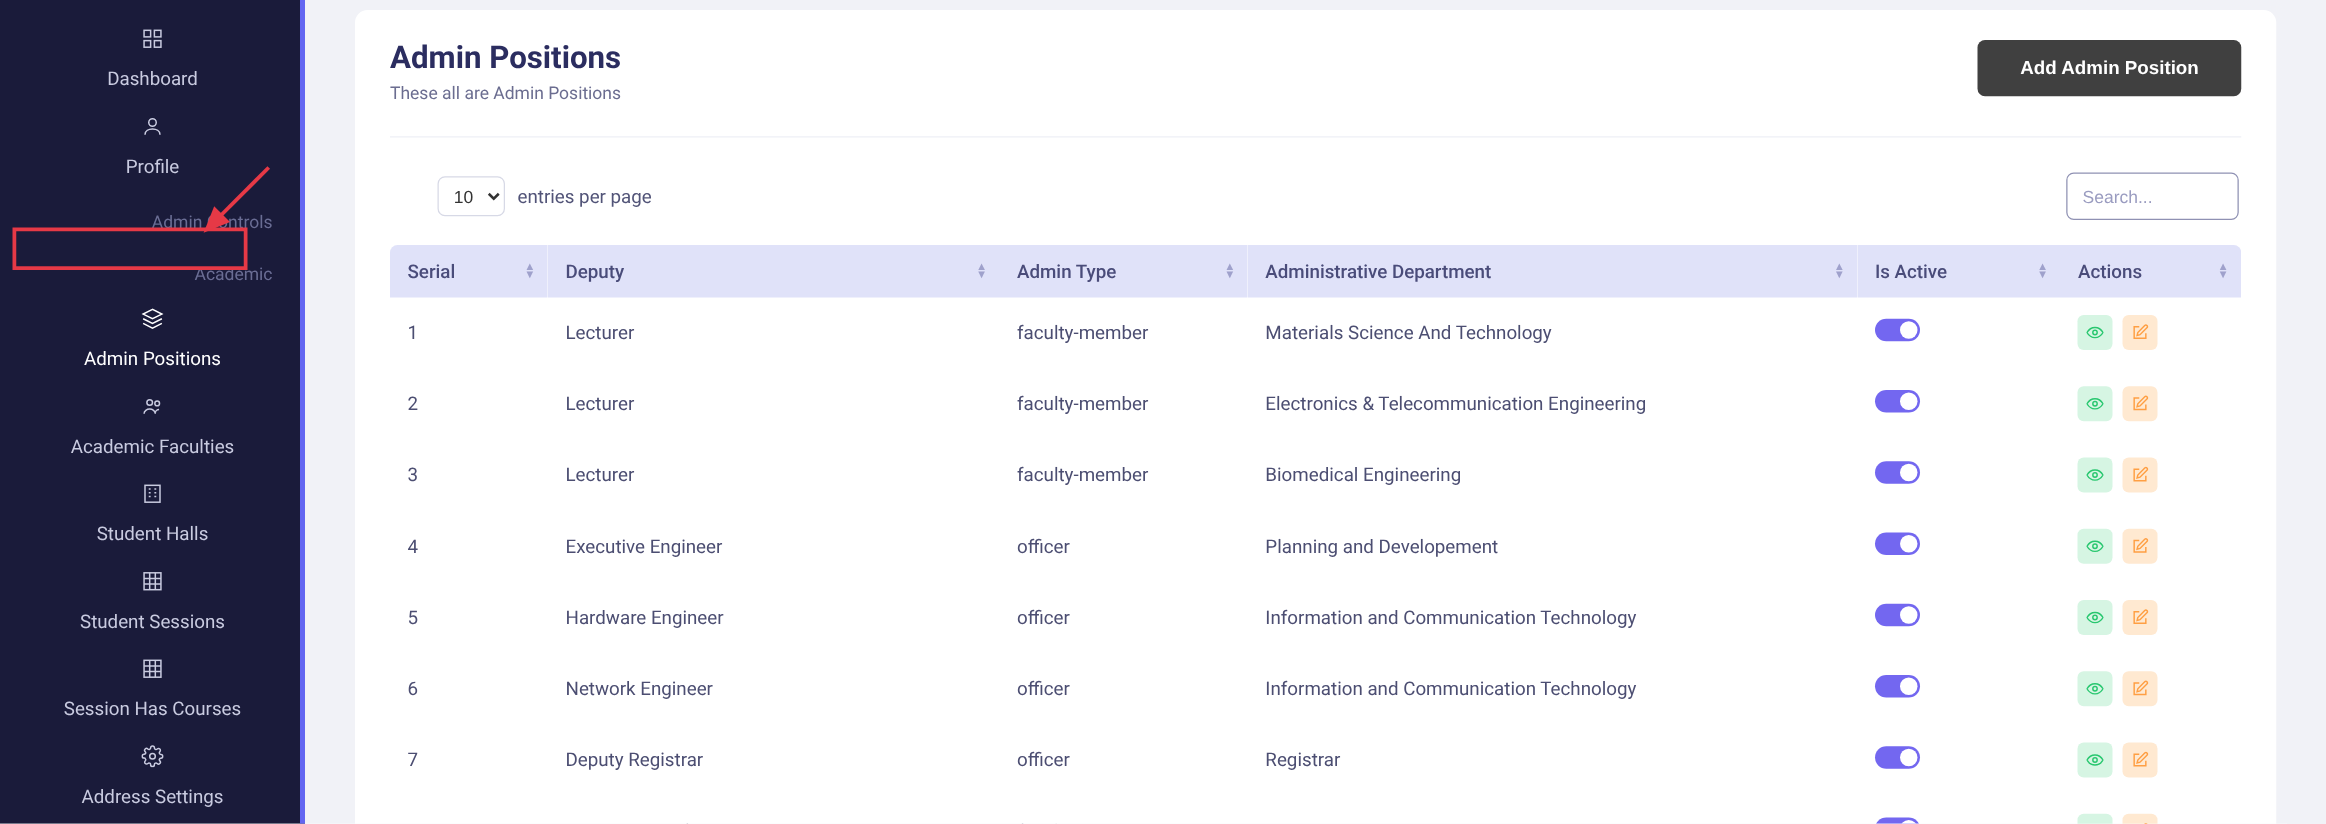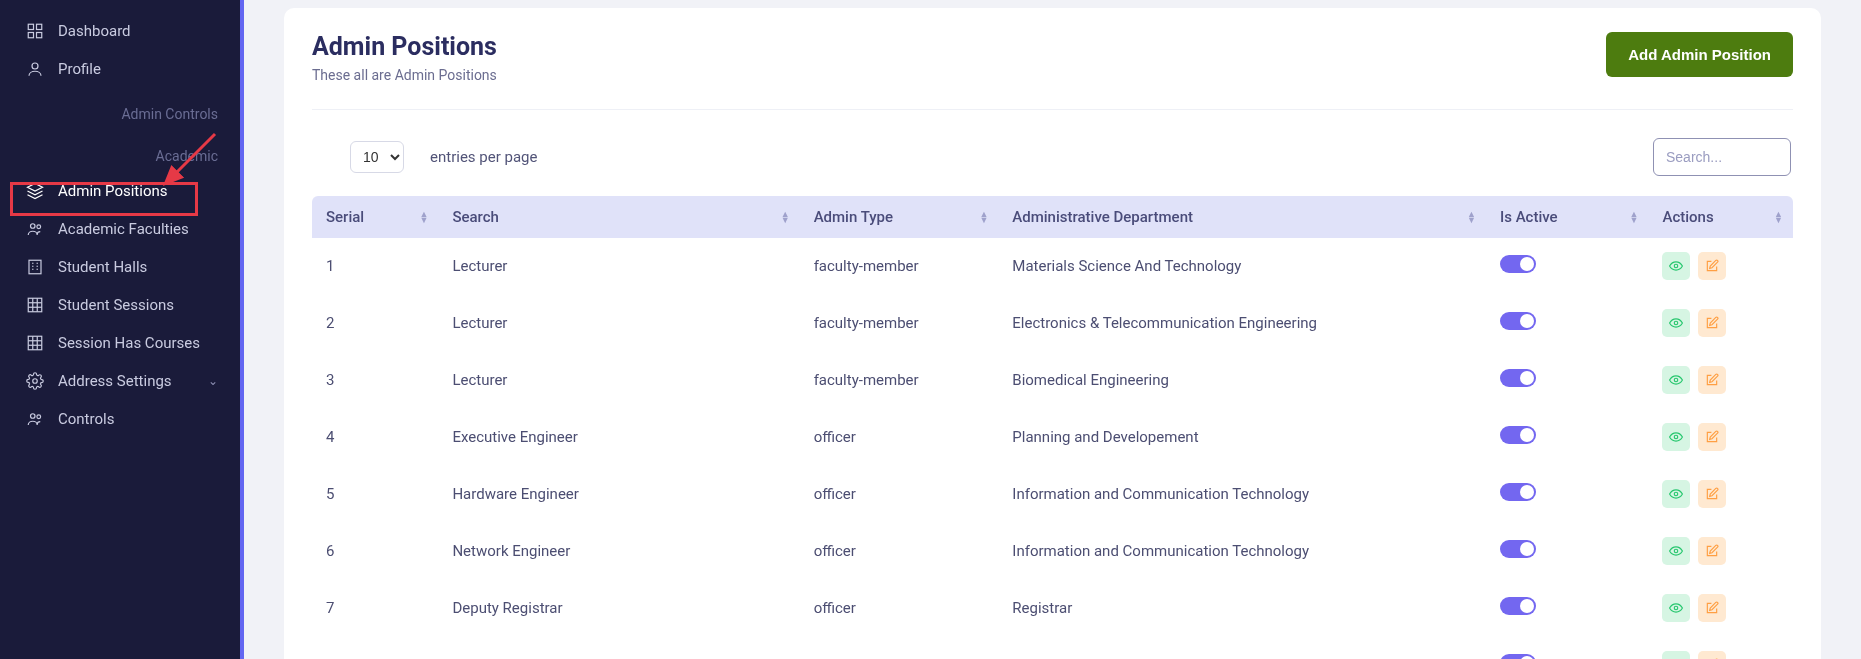--- a/index.html
+++ b/index.html
@@ -31,20 +31,21 @@
   }
   .side-item {
     display: flex;
     align-items: center;
     gap: 14px;
     padding: 10px 26px;
     font-size: 15px;
     color: #c9cbe0;
     cursor: pointer;
     position: relative;
+    flex-direction: column;
   }
   .side-item .chev {
     margin-left: auto;
     font-size: 12px;
     color: #8a8db0;
   }
   .side-section {
     padding: 18px 26px 8px 26px;
     font-size: 14px;
     color: #6a6d94;
@@ -104,39 +105,39 @@
     font-size: 25px;
     font-weight: 700;
     color: #2b2d60;
   }
   .card-sub {
     font-size: 14px;
     color: #6b6d90;
     margin-top: 6px;
   }
   .btn-primary {
-    background: #4d7c0f;
+    background: #404040;
     color: #fff;
     border: none;
     border-radius: 6px;
-    padding: 14px 22px;
+    padding: 14px 34px;
     font-size: 15px;
     font-weight: 600;
     cursor: pointer;
   }
   .table-controls {
     display: flex;
     justify-content: space-between;
     align-items: center;
     padding: 28px 2px 20px 2px;
   }
   .perpage {
     display: flex;
     align-items: center;
-    gap: 26px;
+    gap: 10px;
     font-size: 15px;
     color: #525478;
     padding-left: 36px;
   }
   .perpage select {
     border: 1px solid #d7d9e6;
     border-radius: 6px;
     padding: 6px 8px;
     font-size: 14px;
     background: #fff;
@@ -371,21 +372,21 @@
         <thead>
           <tr>
             <th class="col-serial">
               <span>Serial</span>
               <span class="sort-arrows">
                   <span>▲</span>
                   <span>▼</span>
                 </span>
             </th>
             <th class="col-title">
-              <span>Search</span>
+              <span>Deputy</span>
               <span class="sort-arrows">
                   <span>▲</span>
                   <span>▼</span>
                 </span>
             </th>
             <th class="col-type">
               <span>Admin Type</span>
               <span class="sort-arrows">
                   <span>▲</span>
                   <span>▼</span>

